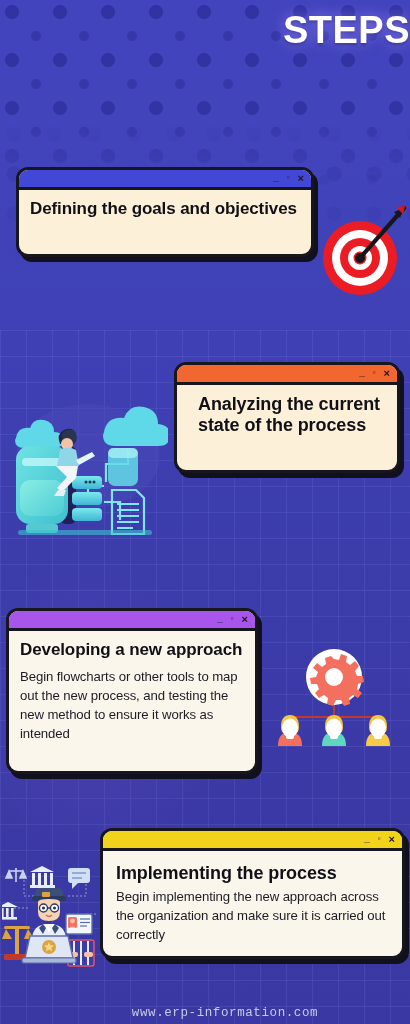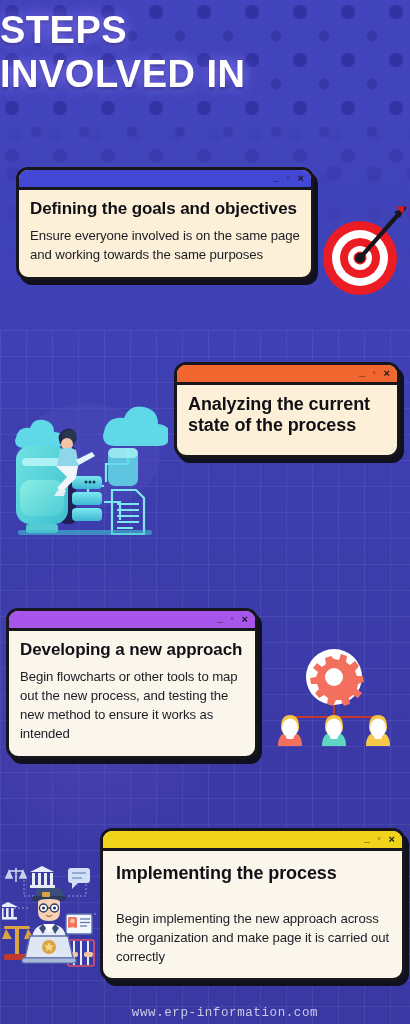--- a/index.html
+++ b/index.html
@@ -68,21 +68,21 @@
     left: -60px; top: 560px; width: 300px; height: 300px;
     background: radial-gradient(circle, rgba(95,75,190,.45) 0%, rgba(95,75,190,0) 70%);
     pointer-events: none;
   }
 
   
   .title {
     position: absolute;
     left: 0; top: 8px;
     width: 410px;
-    text-align: left;
+    text-align: right;
     color: #ffffff;
     font-weight: 800;
     font-size: 38px;
     line-height: 1.16;
     letter-spacing: .5px;
     text-shadow: 0 0 14px rgba(150,130,255,.85), 0 2px 3px rgba(20,20,70,.5);
     z-index: 5;
   }
 
   
@@ -112,21 +112,21 @@
     line-height: 1;
     font-family: "Liberation Sans", sans-serif;
     font-weight: 700;
     display: inline-block;
   }
   .wc-min { transform: translateY(-2px); }
   .wc-max { font-size: 8px; transform: translateY(-1px); }
   .wc-close { font-size: 11px; }
 
   .card-body {
-    padding: 9px 11px 13px 11px;
+    padding: 9px 11px 28px 11px;
   }
 
   .card-title {
     font-weight: 800;
     color: #111016;
     font-size: 17px;
     line-height: 1.15;
     margin-bottom: 7px;
     letter-spacing: -.1px;
   }
@@ -137,28 +137,28 @@
     line-height: 1.45;
     letter-spacing: -.1px;
   }
 
   
   #card-1 { left: 16px;  top: 167px; width: 298px; }
   #card-1 .titlebar { background: #4347d6; }
 
   #card-2 { left: 174px; top: 362px; width: 226px; background:#fdf0d9; }
   #card-2 .titlebar { background: #f2662f; }
-  #card-2 .card-title { font-size: 18px; }
+  #card-2 .card-title { font-size: 18px; margin-left: 10px; }
 
   #card-3 { left: 6px;   top: 608px; width: 252px; background: #fbf6ec; }
   #card-3 .titlebar { background: #a855ec; }
 
   #card-4 { left: 100px; top: 828px; width: 305px; background: #fbf6ec; }
   #card-4 .titlebar { background: #f2d31c; }
-  #card-4 .card-title { font-size: 18px; margin-bottom: 25px; }
+  #card-4 .card-title { font-size: 18px; margin-bottom: 3px; }
   #card-4 .card-body { padding: 12px 11px 12px 13px; }
 
   
   #ill-target { position: absolute; left: 316px; top: 200px; width: 94px; height: 100px; z-index: 7; }
 
   
   #ill-cloud { position: absolute; left: 8px; top: 386px; width: 160px; height: 162px; z-index: 4; }
 
   
   #ill-team { position: absolute; left: 268px; top: 645px; width: 132px; height: 125px; z-index: 4; }
@@ -186,32 +186,30 @@
 
 <div id="infographic">
 
   <div class="bg-dots"></div>
   <div class="bg-dots2"></div>
   <div class="bg-grid"></div>
   <div class="bg-glow"></div>
 
   <div class="title">
     <div>STEPS</div>
-    <div>INVOLVED IN</div>
   </div>
 
   <div class="card" id="card-1">
     <div class="titlebar">
       <span class="wc wc-min">_</span>
       <span class="wc wc-max">▫</span>
       <span class="wc wc-close">×</span>
     </div>
     <div class="card-body">
       <div class="card-title">Defining the goals and objectives</div>
-      <div class="card-desc">Ensure everyone involved is on the same page and working towards the same purposes</div>
     </div>
   </div>
 
   <svg id="ill-target" viewBox="0 0 94 100">
     <circle cx="44" cy="58" r="37" fill="#ec1c24"></circle>
     <circle cx="44" cy="58" r="28" fill="#ffffff"></circle>
     <circle cx="44" cy="58" r="20" fill="#ec1c24"></circle>
     <circle cx="44" cy="58" r="12" fill="#ffffff"></circle>
     <circle cx="44" cy="58" r="6.5" fill="#ec1c24"></circle>
     <line x1="44" y1="58" x2="88" y2="8" stroke="#17161c" stroke-width="4.2" stroke-linecap="round"></line>
@@ -333,21 +331,21 @@
   </svg>
 
   <div class="card" id="card-4">
     <div class="titlebar">
       <span class="wc wc-min">_</span>
       <span class="wc wc-max">▫</span>
       <span class="wc wc-close">×</span>
     </div>
     <div class="card-body">
       <div class="card-title">Implementing the process</div>
-      <div class="card-desc">Begin implementing the new approach across the organization and make page it is carried out correctly</div>
+      <div class="card-desc">Begin implementing the new approach across the organization and make sure it is carried out correctly</div>
     </div>
   </div>
 
   <svg id="ill-law" viewBox="0 0 106 120">
     <g stroke="#8e9bd6" stroke-width="1" stroke-dasharray="2 2" fill="none">
       <path d="M22 22 v16 h18"></path>
       <path d="M84 22 v16 h-18"></path>
       <path d="M12 50 h14"></path>
       <path d="M94 56 h-12"></path>
     </g>

